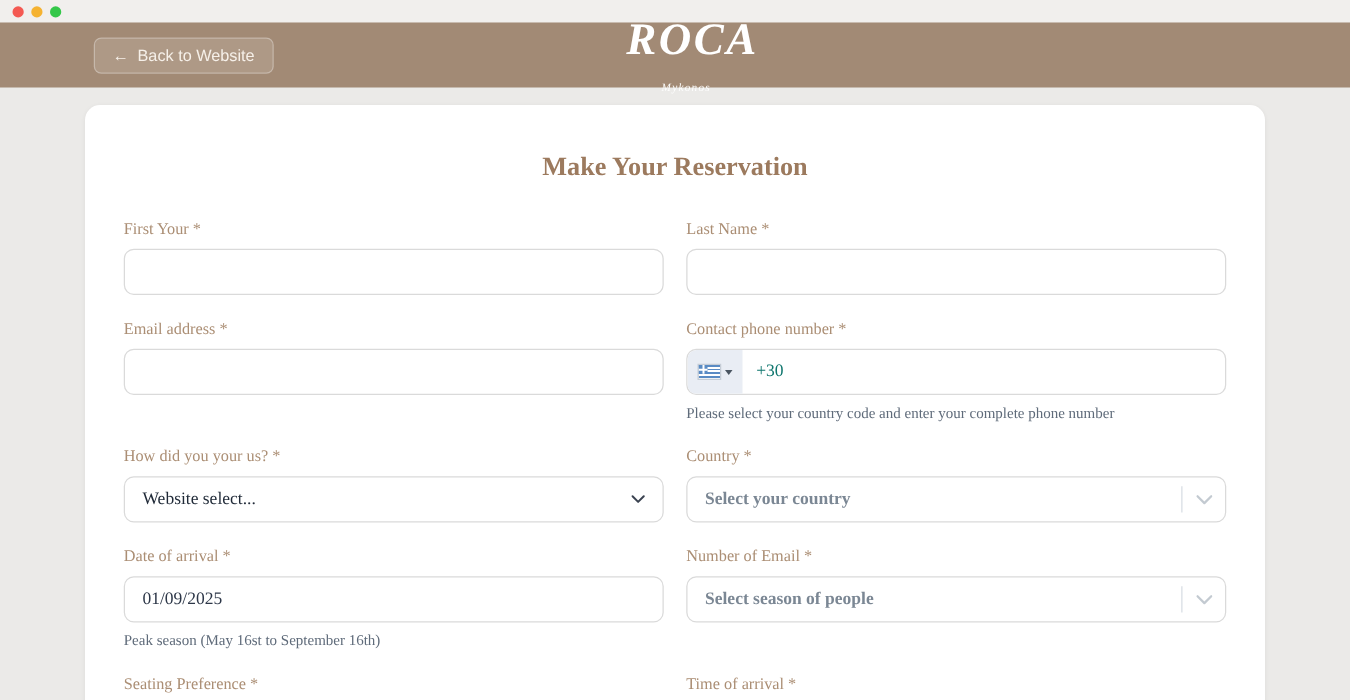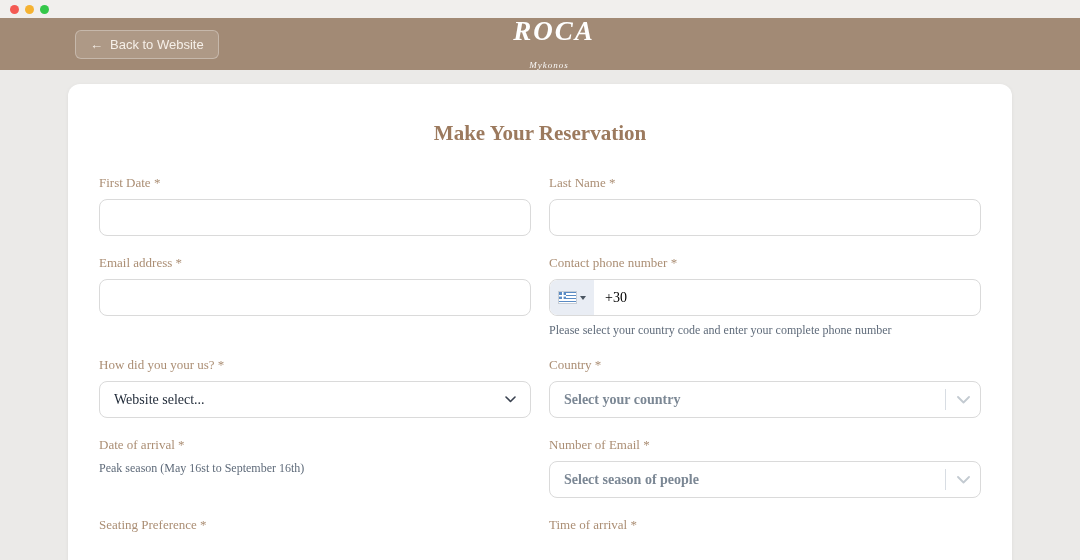--- a/index.html
+++ b/index.html
@@ -30,21 +30,21 @@
     color:#f6f0e9; font-size:13px;
     cursor:pointer;
   }
   .back-arrow { font-size:13px; line-height:1; }
   .logo {
     position:absolute; left:50%; top:50%; transform:translate(-50%,-50%);
     text-align:center; color:#ffffff; line-height:1;
   }
   .logo-main {
     font-family:"Liberation Serif", serif; font-style:italic;
-    font-size:27px; letter-spacing:2px; font-weight:bold;margin-left:28px;
+    font-size:36px; letter-spacing:2px; font-weight:bold;margin-left:28px;
   }
   .logo-sub {
     font-style:italic; font-size:9px; letter-spacing:1px;
     margin-top:16px; margin-left:18px; opacity:.95;
   }
   
   .card {
     width:944px; margin:14px auto 0;
     background:#ffffff; border-radius:12px;
     box-shadow:0 1px 4px rgba(0,0,0,0.06);
@@ -95,21 +95,21 @@
       linear-gradient(#fff,#fff) 50% 0/1.6px 100% no-repeat,
       linear-gradient(#fff,#fff) 0 50%/100% 1.6px no-repeat,
       #5a8bc4;
   }
   .flag-caret {
     width:0; height:0;
     border-left:3.5px solid transparent;
     border-right:3.5px solid transparent;
     border-top:4px solid #4a5561;
   }
-  .dial-code { padding-left:11px; color:#000000; }
+  .dial-code { padding-left:11px; color:#0f766e; }
   
   .native-select { justify-content:space-between; padding:0 14px; cursor:pointer; }
   .native-select .sel-text { color:#1f2937; }
   .native-caret svg { display:block; }
   
   .rselect { justify-content:space-between; cursor:pointer; }
   .rselect .sel-text { padding-left:14px;font-weight:bold; }
   .rselect .placeholder { color:#7b8794; }
   .indicators { display:flex; align-items:center; align-self:stretch; }
   .divider { width:1px; height:21px; background:#d8dde3; }
@@ -137,21 +137,21 @@
     <div class="logo-sub">Mykonos</div>
   </div>
 </div>
 
 <div class="card">
   <h1 class="form-title">Make Your Reservation</h1>
 
   <div class="grid">
 
     <div>
-      <label class="field-label">First Date *</label>
+      <label class="field-label">First Your *</label>
       <input class="control" type="text" value="" style="">
     </div>
     <div>
       <label class="field-label">Last Name *</label>
       <input class="control" type="text" value="" style="">
     </div>
 
     <div>
       <label class="field-label">Email address *</label>
       <input class="control" type="text" value="" style="">
@@ -191,20 +191,21 @@
             <svg width="13" height="8" viewBox="0 0 13 8">
                 <path d="M1 1l5.5 5.5L12 1" fill="none" stroke="#c3cad1" stroke-width="1.8" stroke-linecap="round" stroke-linejoin="round"></path>
               </svg>
           </span>
         </span>
       </div>
     </div>
 
     <div>
       <label class="field-label">Date of arrival *</label>
+      <input class="control" type="text" value="01/09/2025" style="">
       <div class="helper">Peak season (May 16st to September 16th)</div>
     </div>
     <div>
       <label class="field-label">Number of Email *</label>
       <div class="control rselect">
         <span class="sel-text placeholder">Select season of people</span>
         <span class="indicators">
           <span class="divider"></span>
           <span class="chev">
             <svg width="13" height="8" viewBox="0 0 13 8">

